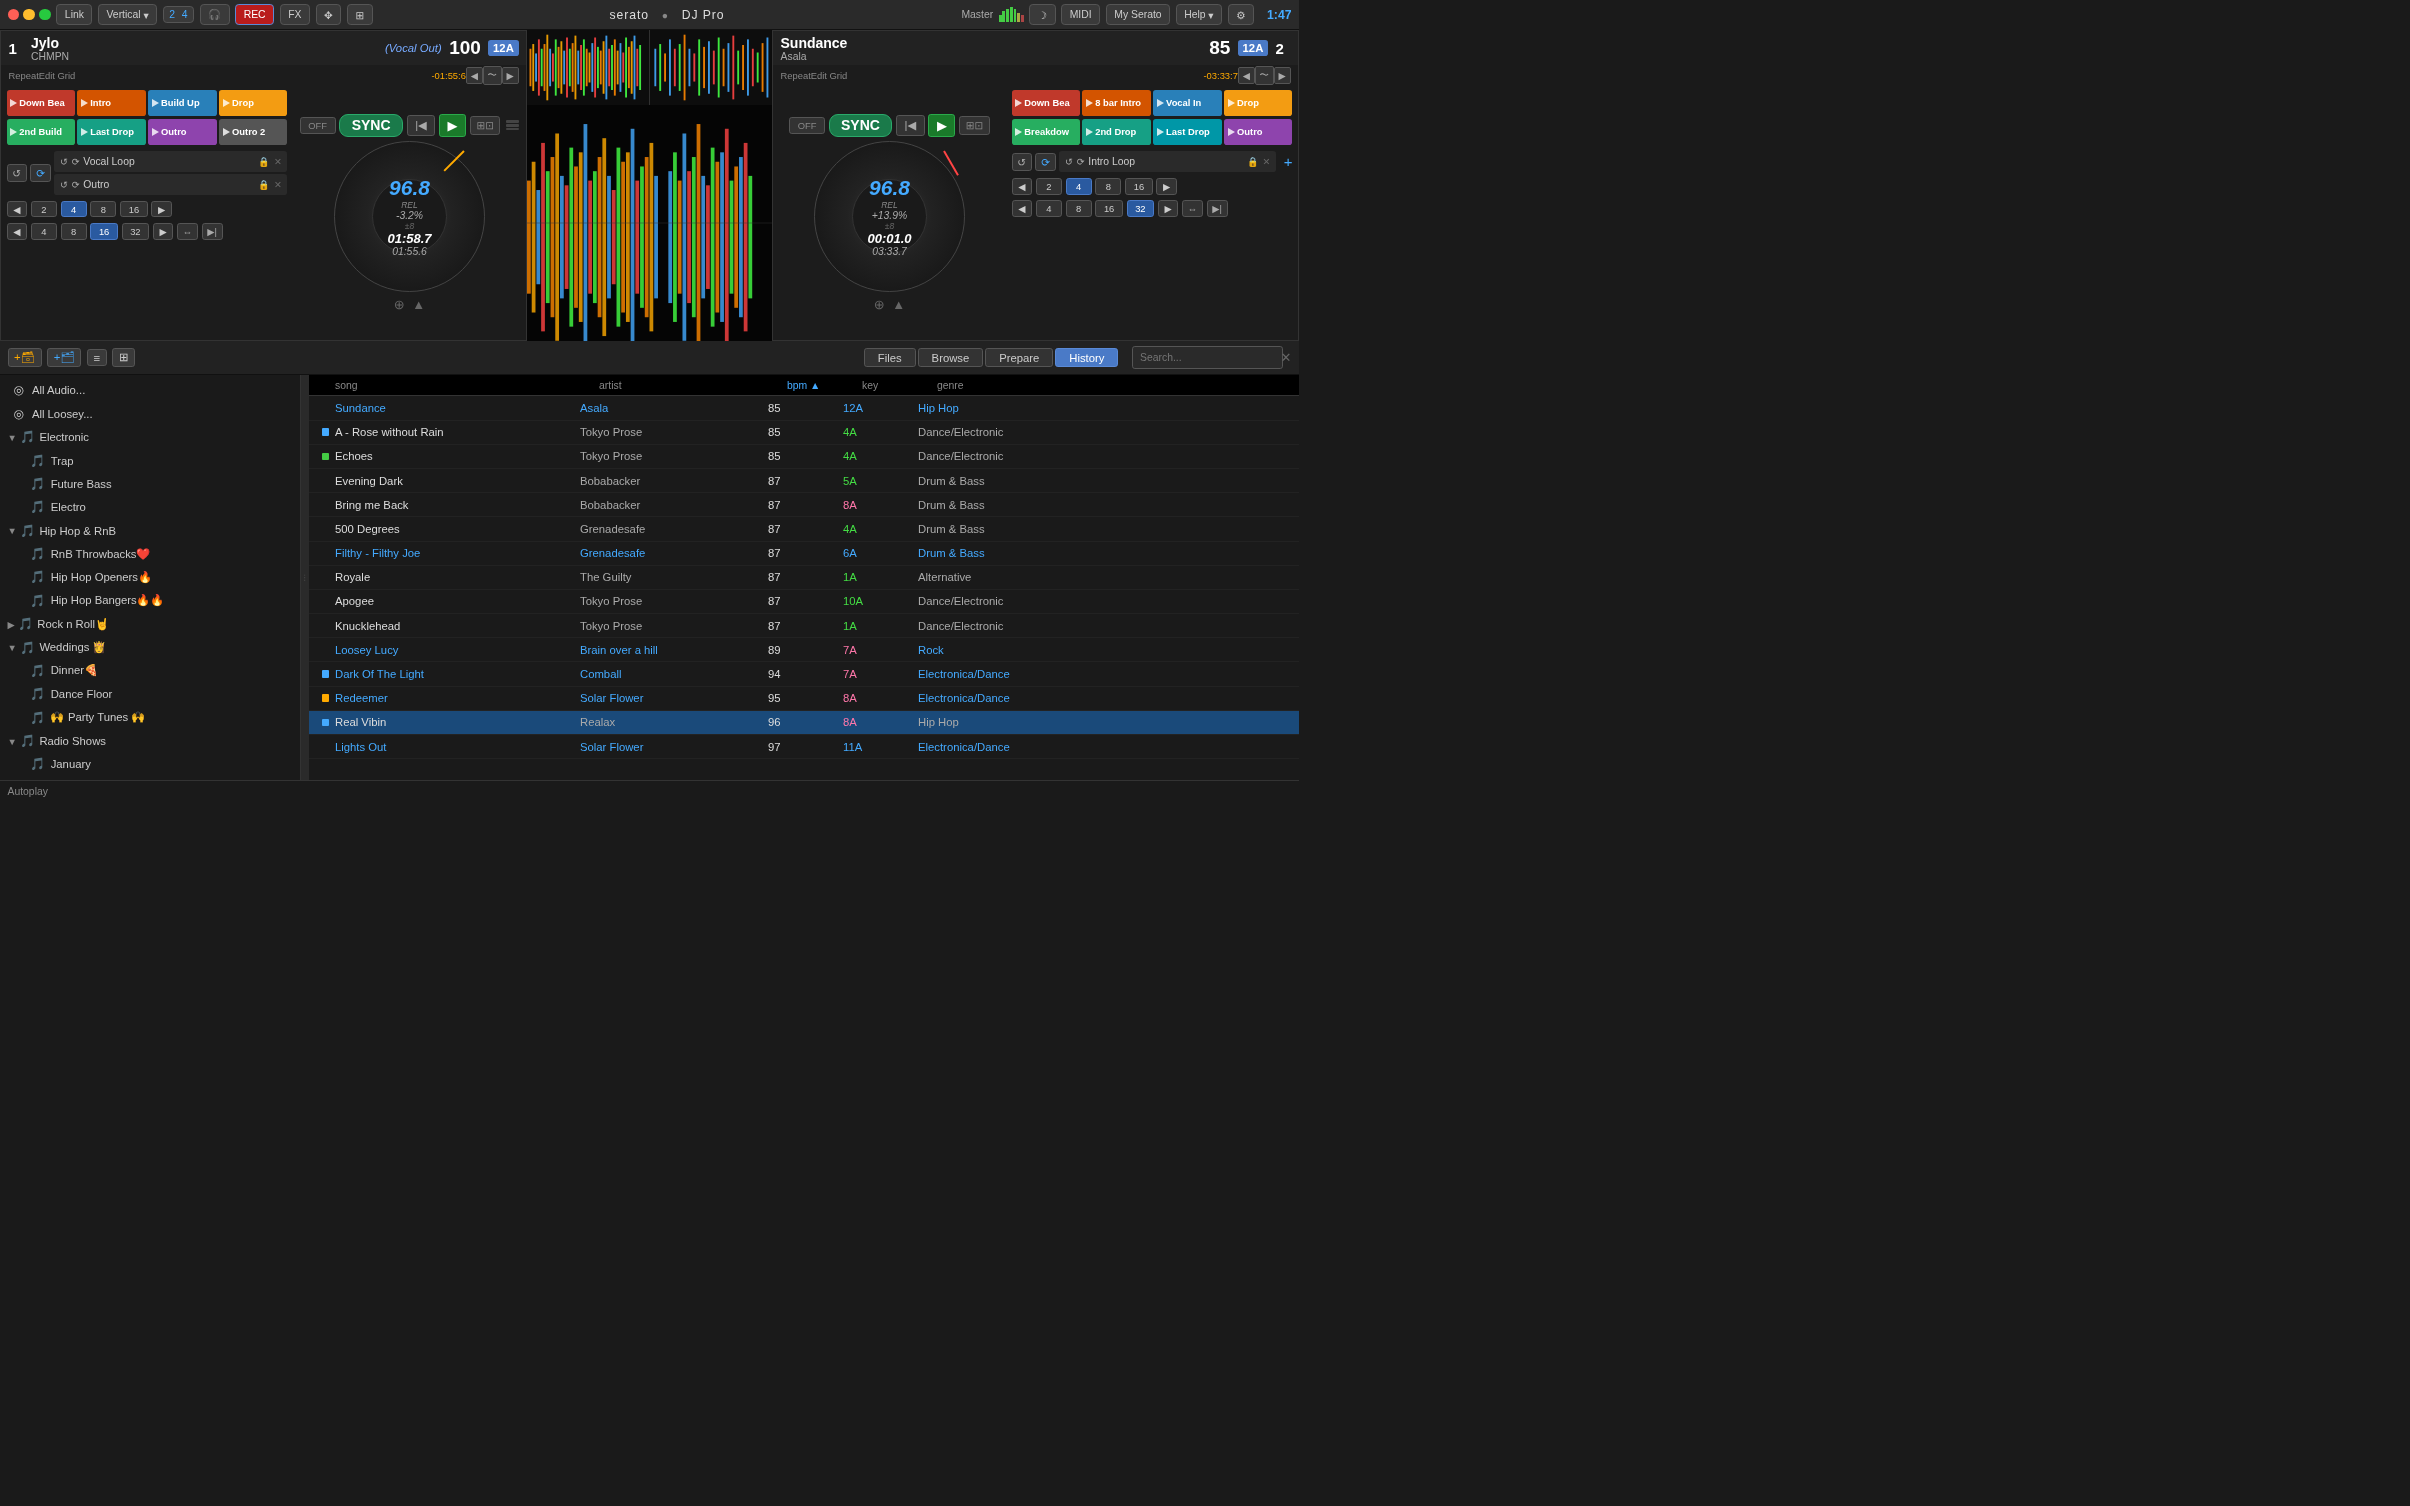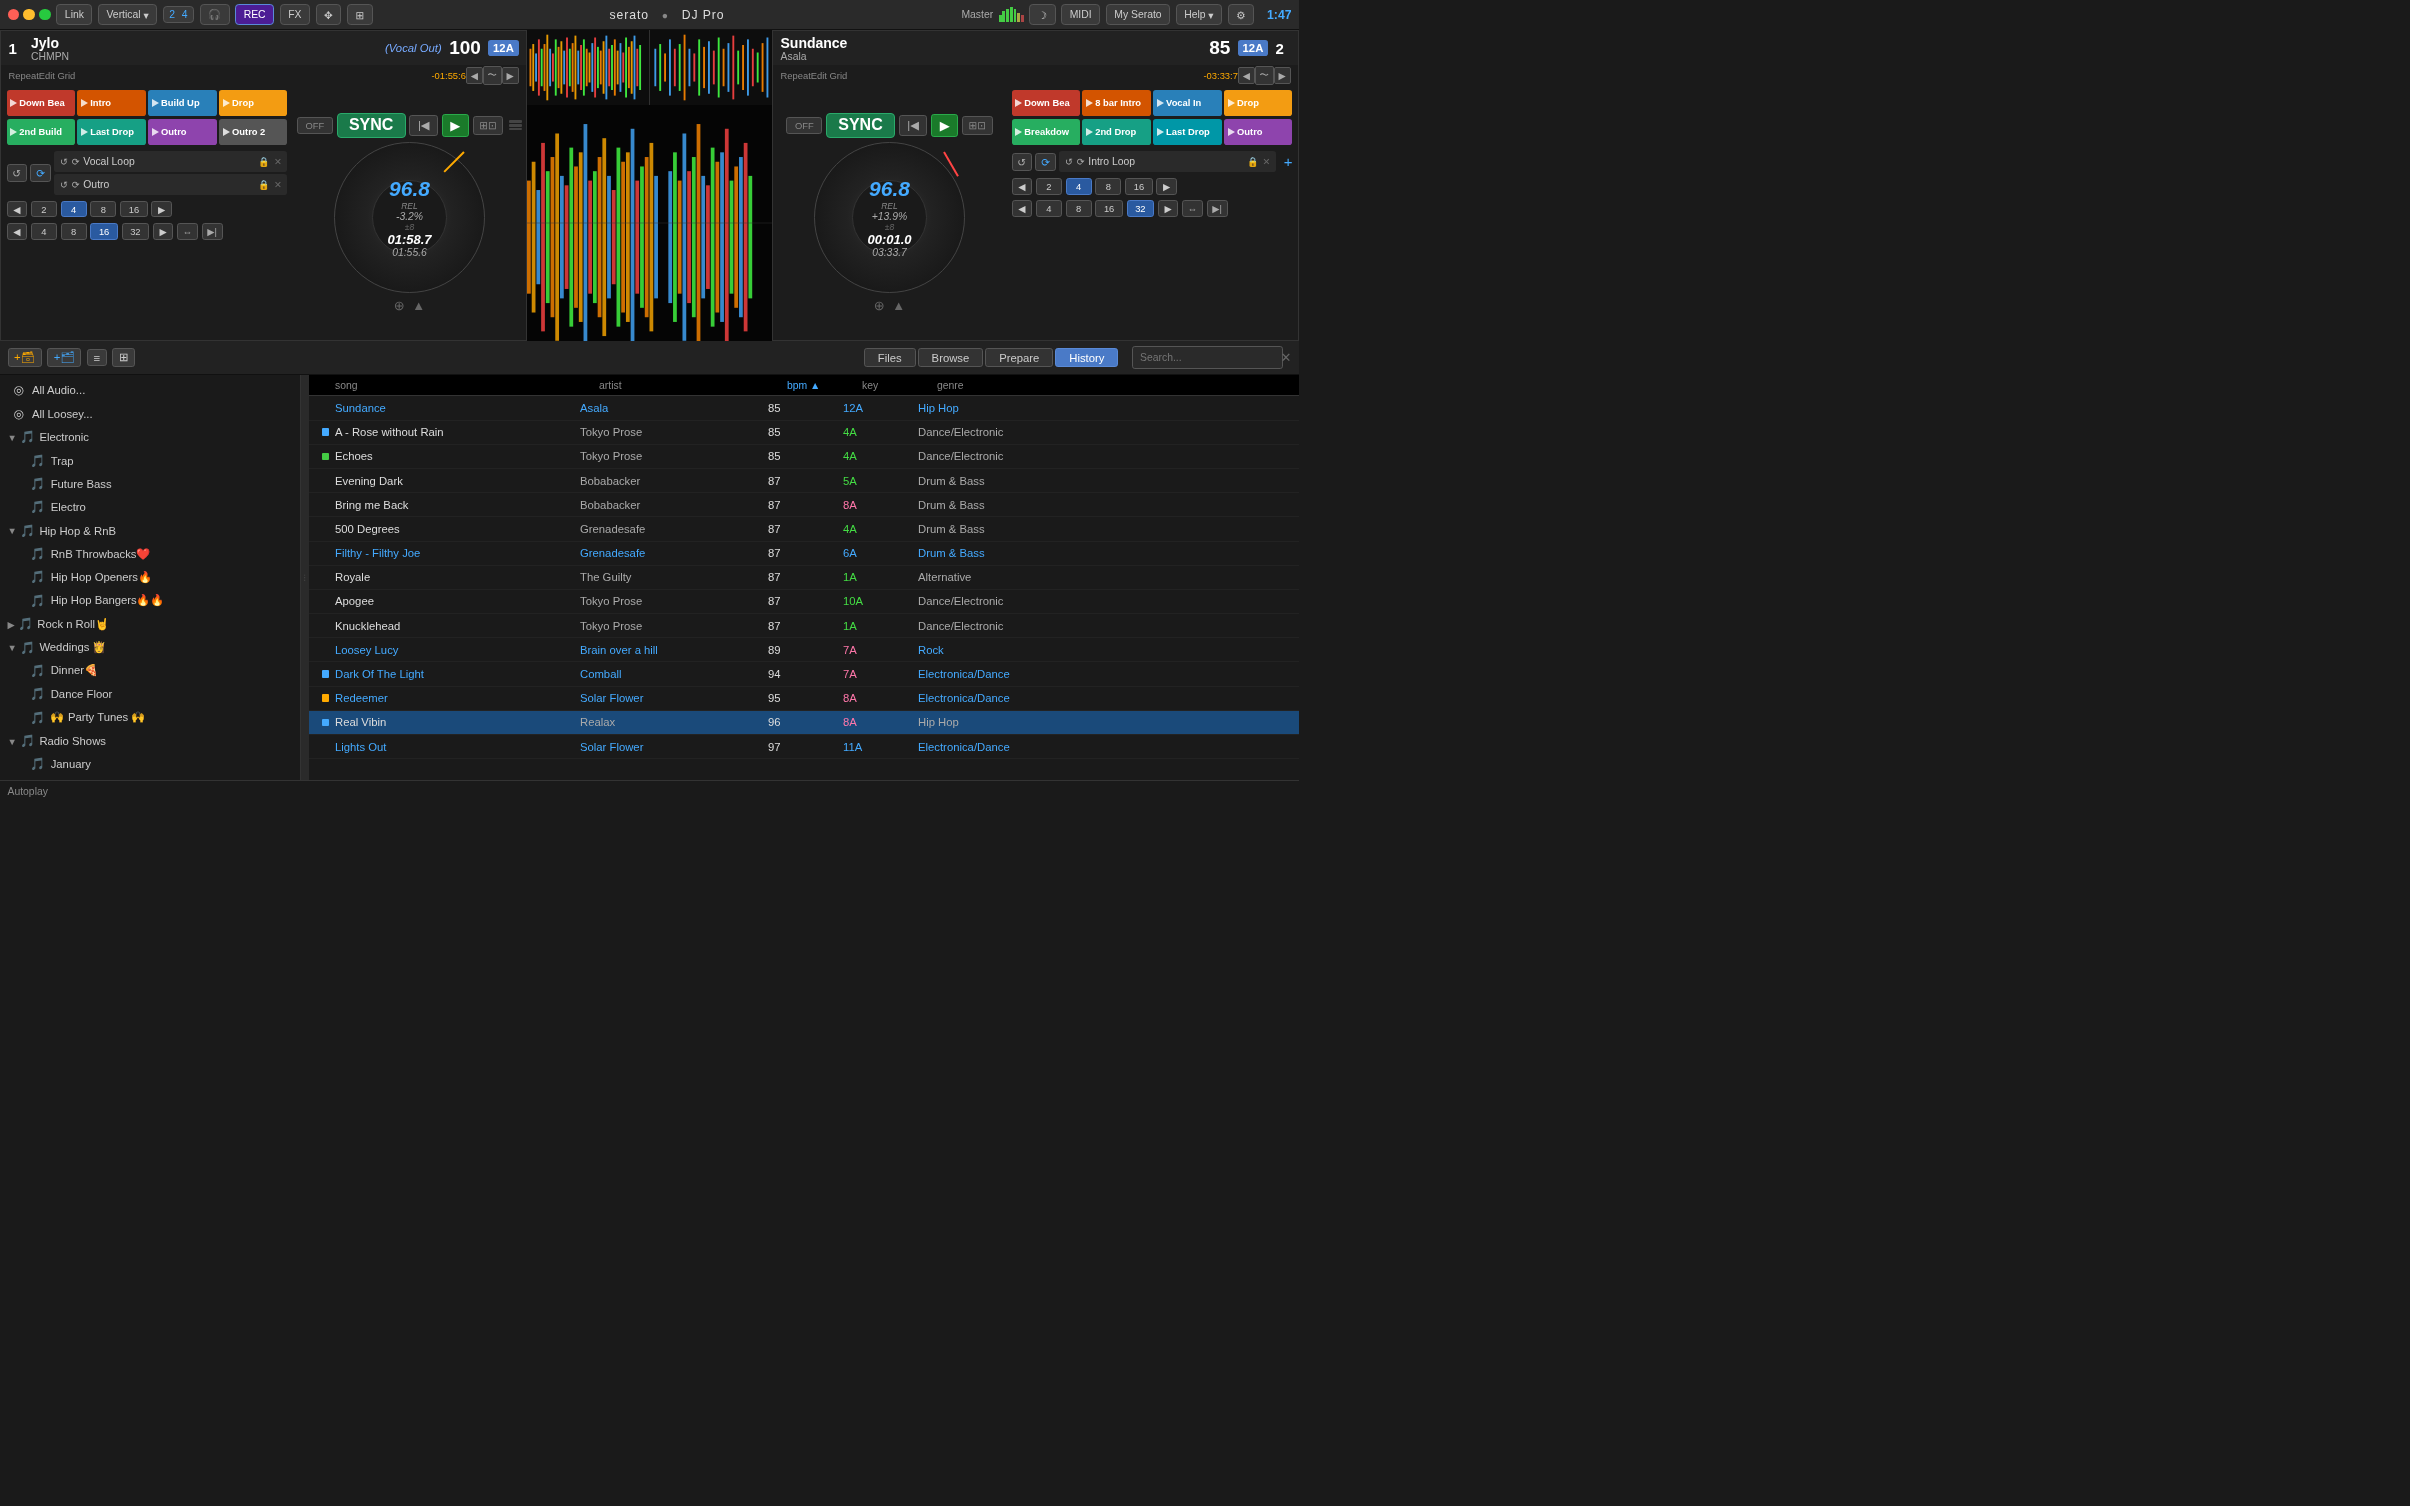--- a/index.html
+++ b/index.html
@@ -34,21 +34,21 @@
       color: #ccc;
       border-radius: 3.8px;
       padding: 1.9px 7.5px;
       font-size: 10.4px;
       cursor: pointer;
       height: 21px;
       display: flex;
       align-items: center;
       gap: 2.8px;
     }
-    .top-btn.active { background: #4c1d95; border-color: #5a8ad7; color: #fff; }
+    .top-btn.active { background: #b91c1c; border-color: #5a8ad7; color: #fff; }
     .serato-logo {
       flex: 1;
       text-align: center;
       font-size: 12.2px;
       color: #ddd;
       font-weight: 300;
       letter-spacing: 0.9px;
     }
     .serato-logo span { color: #888; font-size: 10.4px; }
     .master-section { display: flex; align-items: center; gap: 5.6px; font-size: 10.4px; color: #aaa; }
@@ -244,22 +244,22 @@
     .platter-bpm-sub { font-size: 8.5px; color: #888; }
     .platter-pitch { font-size: 10.4px; color: #aaa; }
     .platter-range { font-size: 8.5px; color: #666; }
     .platter-time1 { font-size: 13px; font-weight: bold; color: #fff; }
     .platter-time2 { font-size: 10.4px; color: #aaa; }
     .sync-btn {
       background: #1a7a4a;
       border: 0.9px solid #2aaa6a;
       color: #fff;
       padding: 2.8px 11.3px;
-      border-radius: 4px;
-      font-size: 16px;
+      border-radius: 9px;
+      font-size: 14px;
       font-weight: bold;
       cursor: pointer;
     }
     .sync-off { background: #333; border-color: #555; color: #888; }
     .trans-btn {
       background: #333;
       border: 0.9px solid #555;
       color: #aaa;
       padding: 2.8px 7.5px;
       border-radius: 2.8px;

